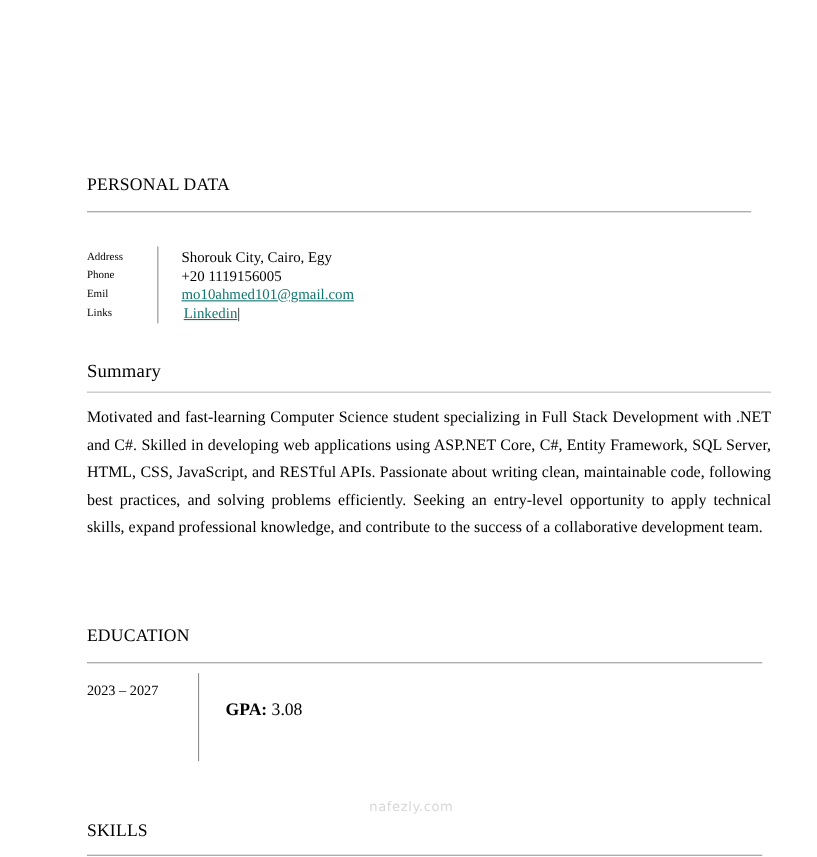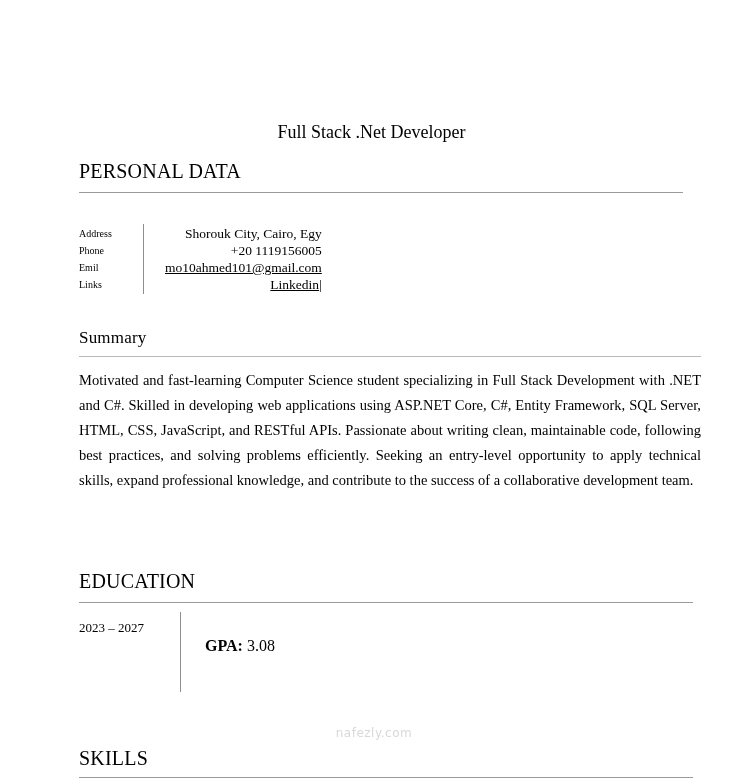--- a/index.html
+++ b/index.html
@@ -38,21 +38,21 @@
     top: 122px;
     text-align: center;
     font-size: 18px;
     font-weight: normal;
   }
 
   
   .section-title {
     position: absolute;
     left: 79px;
-    font-size: 20px;
+    font-size: 16px;
     font-weight: normal;
     letter-spacing: 0.2px;
     white-space: nowrap;
   }
   .section-title.small {
     font-size: 17px;
   }
   .rule {
     position: absolute;
     left: 79px;
@@ -80,23 +80,23 @@
     height: 70px;
     background: #8e8e8e;
   }
   .pd-values {
     position: absolute;
     left: 165px;
     top: 225px;
     font-size: 13.5px;
     line-height: 17px;
   }
-  .pd-values div { height: 17px; text-align: right; }
+  .pd-values div { height: 17px; }
   .pd-values a {
-    color: #000000;
+    color: #0f766e;
     text-decoration: underline;
   }
   .pd-values .links-row a { margin-left: 2px; }
   .pd-values .links-row .sep { color: #000; }
 
   
   .summary-body {
     position: absolute;
     left: 79px;
     top: 368px;
@@ -157,21 +157,20 @@
     line-height: 14px;
     font-family: "DejaVu Sans", sans-serif;
     letter-spacing: 0.5px;
   }
 </style>
 </head>
 <body>
 
 <div class="page">
 
-  <div class="subtitle">Full Stack .Net Developer</div>
 
   <div class="section-title" style="top:160px;">PERSONAL DATA</div>
   <div class="rule" style="top:192px; width:604px;"></div>
 
   <div class="pd-labels">
     <div>Address</div>
     <div>Phone</div>
     <div>Emil</div>
     <div>Links</div>
   </div>

